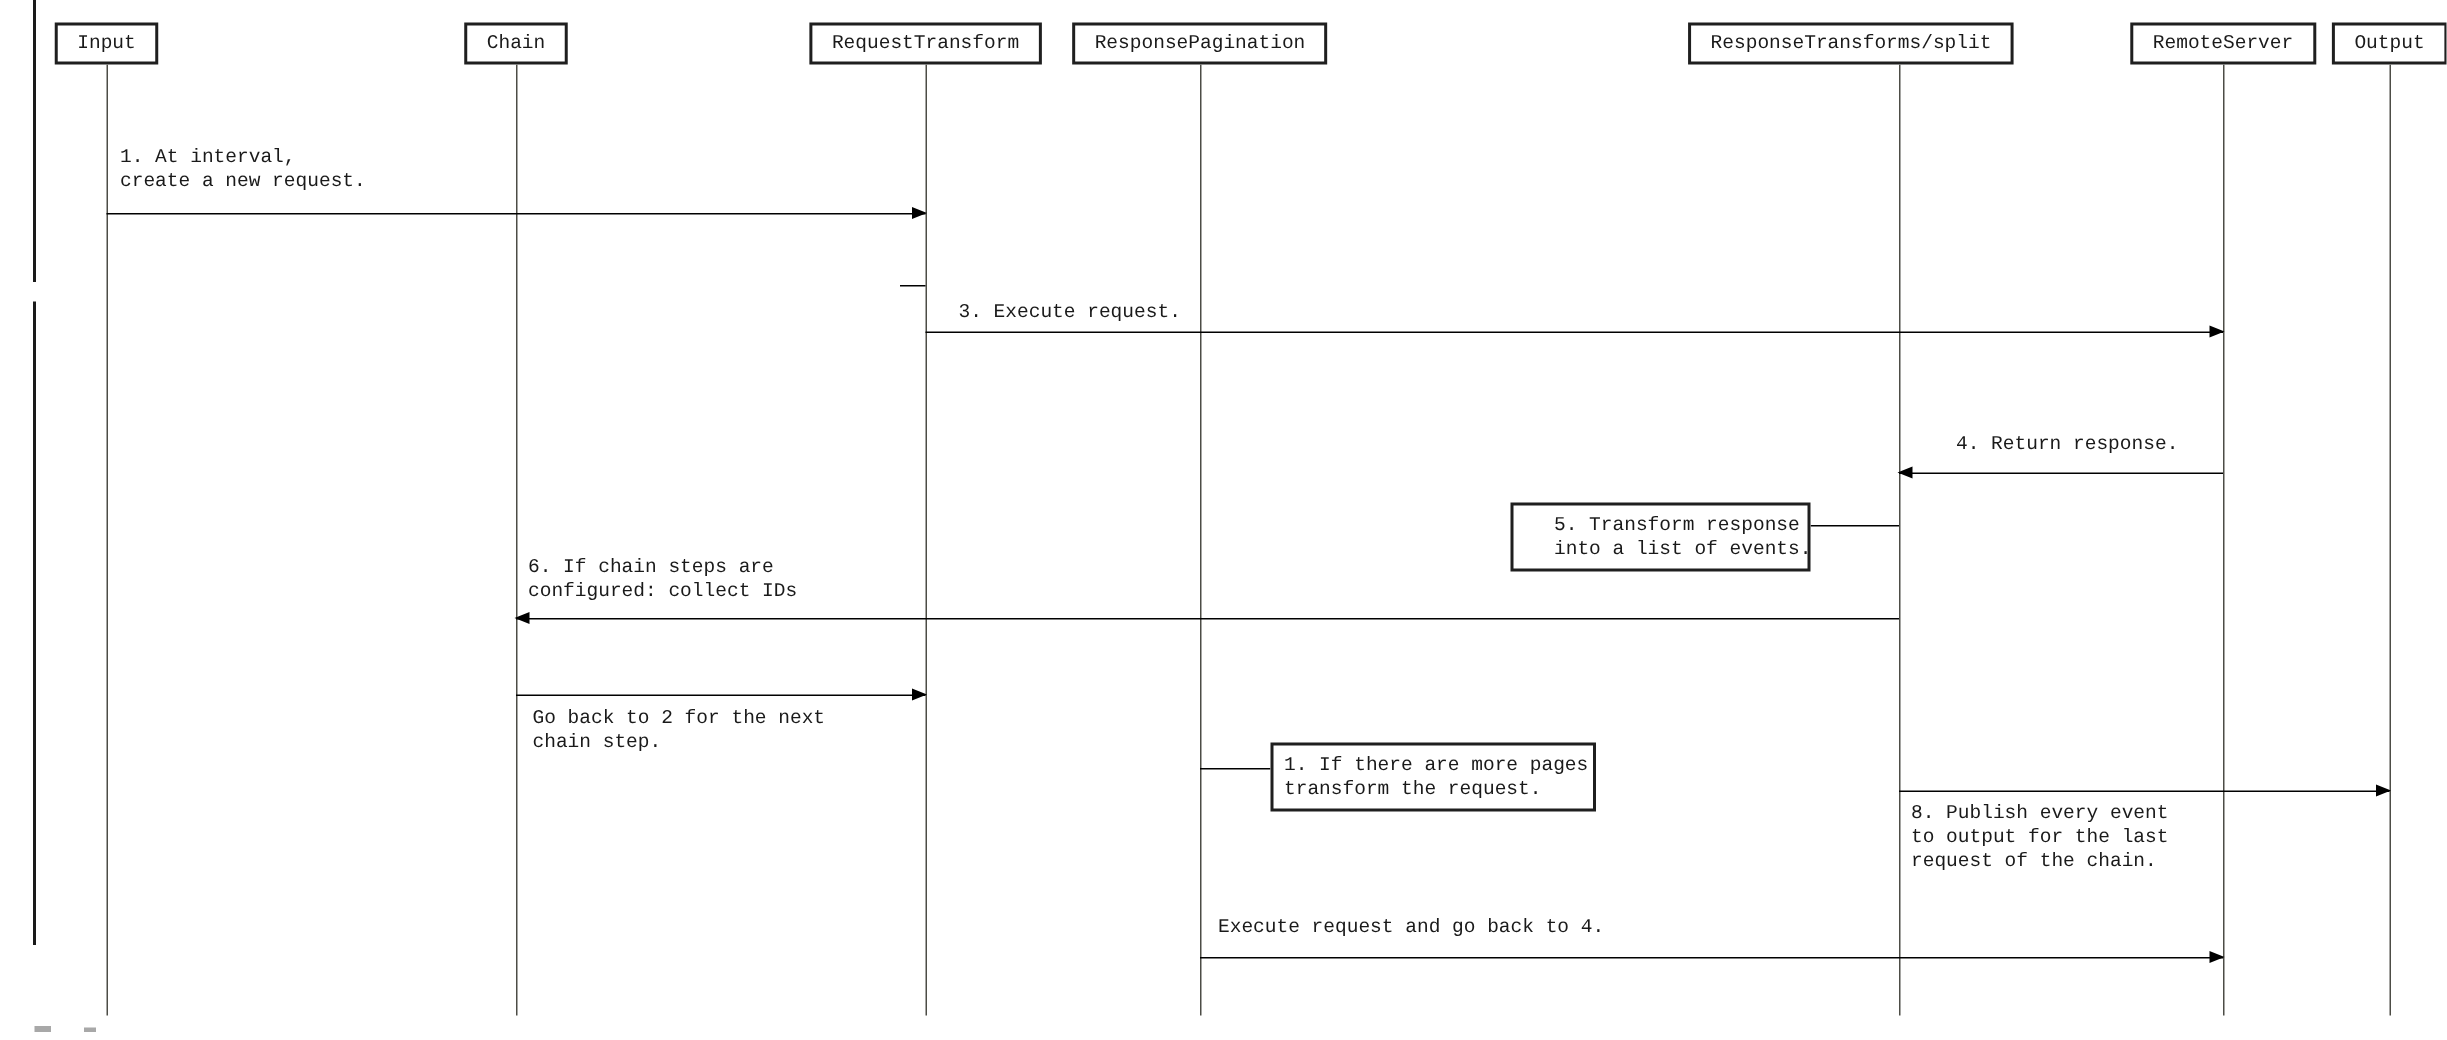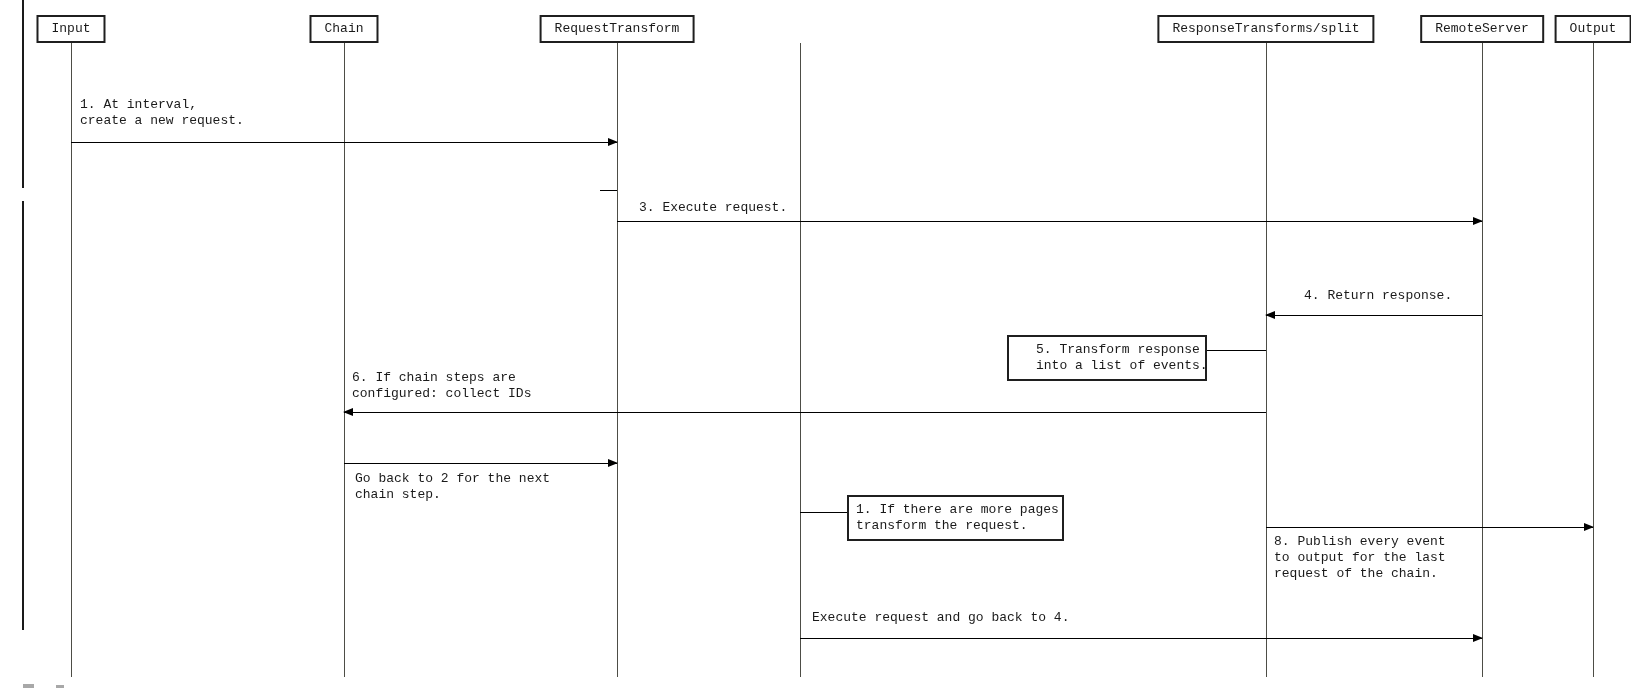--- a/index.html
+++ b/index.html
@@ -82,22 +82,23 @@
 <body>
 
 <div id="stage">
     <div class="lifeline" style="left: 49px; top: 43px; height: 634px;"></div>
     <div class="actor-box" style="left: 49px;">Input</div>
     <div class="lifeline" style="left: 322px; top: 43px; height: 634px;"></div>
     <div class="actor-box" style="left: 322px; text-align: center;">Chain</div>
     <div class="lifeline" style="left: 595px; top: 43px; height: 634px;"></div>
     <div class="actor-box" style="left: 595px;">RequestTransform</div>
     <div class="lifeline" style="left: 778px; top: 43px; height: 634px;"></div>
+    <div class="actor-box" style="left: 778px;">ResponsePagination</div>
     <div class="lifeline" style="left: 1244px; top: 43px; height: 634px;"></div>
-    <div class="actor-box" style="left: 1244px;">ResponseTransforms/split</div>
+    <div class="actor-box" style="left: 1212px;">ResponseTransforms/split</div>
     <div class="lifeline" style="left: 1460px; top: 43px; height: 634px;"></div>
     <div class="actor-box" style="left: 1460px;">RemoteServer</div>
     <div class="lifeline" style="left: 1571px; top: 43px; height: 634px;"></div>
     <div class="actor-box" style="left: 1571px;">Output</div>
     <div class="msg-arrow" style="left: 49px; top: 142px; width: 546px;">
       <div class="head head-right"></div>
     </div>
     <div class="msg-label" style="left: 58px; top: 97px;">1. At interval,
 create a new request.</div>
     <div class="msg-arrow" style="left: 595px; top: 221px; width: 865px;">

